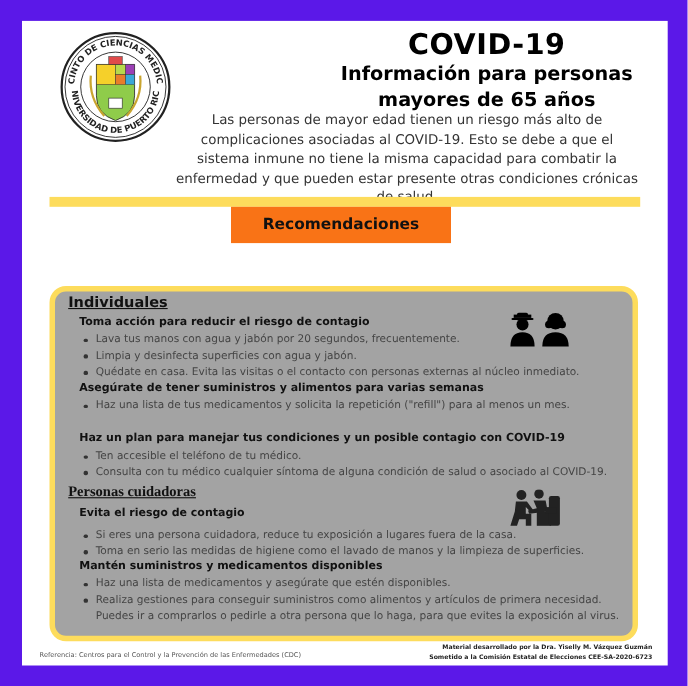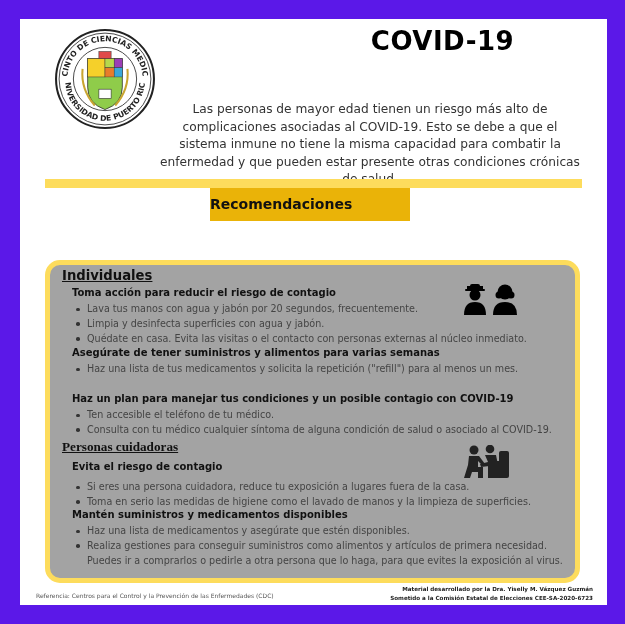--- a/index.html
+++ b/index.html
@@ -33,22 +33,22 @@
       position: absolute; left: 140px; top: 82px; width: 420px;
       text-align: center; font-size: 12.2px; line-height: 17.5px; color: #333;
       margin: 0;
     }
     .band {
       position: absolute; left: 25px; top: 160px; width: 537px; height: 9px;
       background: #fddc5c;
     }
     .tab {
       position: absolute; left: 190px; top: 169px; width: 200px; height: 33px;
-      background: #eab308;
-      text-align: left; font-weight: bold; font-size: 14px; line-height: 33px; color: #111;
+      background: #f97316;
+      text-align: center; font-weight: bold; font-size: 14px; line-height: 33px; color: #111;
     }
     .box {
       position: absolute; left: 25px; top: 203px; width: 525px; height: 313px;
       border: 5px solid #fddc5c; border-radius: 15px;
       background: #a3a3a3;
       margin-top: 38px;
     }
     .sect {
       position: absolute; font-weight: bold; font-size: 13.2px;
       text-decoration: underline; color: #111; margin: 0;
@@ -107,20 +107,24 @@
     <rect x="59" y="30" width="8" height="9" fill="#9b3fb5" stroke="#333" stroke-width="0.4"></rect>
     <rect x="50" y="39" width="9" height="9" fill="#e87d2a" stroke="#333" stroke-width="0.4"></rect>
     <rect x="59" y="39" width="8" height="9" fill="#3aa7d8" stroke="#333" stroke-width="0.4"></rect>
     <rect x="44" y="60" width="12" height="9" fill="#fff" stroke="#333" stroke-width="0.6"></rect>
     <rect x="44" y="23" width="12" height="7" fill="#e04a4a" stroke="#333" stroke-width="0.5"></rect>
     <path d="M28 40 Q26 60 40 76" fill="none" stroke="#c9a530" stroke-width="2"></path>
     <path d="M72 40 Q74 60 60 76" fill="none" stroke="#c9a530" stroke-width="2"></path>
   </svg>
 
   <h1 class="title t1">COVID-19</h1>
+  <div class="title t2">
+    <div>Información para personas</div>
+    <div>mayores de 65 años</div>
+  </div>
   <p class="intro">Las personas de mayor edad tienen un riesgo más alto de complicaciones asociadas al COVID-19. Esto se debe a que el sistema inmune no tiene la misma capacidad para combatir la enfermedad y que pueden estar presente otras condiciones crónicas de salud.</p>
 
   <div class="band"></div>
   <div class="tab">Recomendaciones</div>
 
   <div class="box">
 
     <div class="sect" style="left:12px; top:3px;">Individuales</div>
 
     <svg class="icon" style="left:413px; top:19px;" width="58" height="32" viewBox="0 0 58 32">

